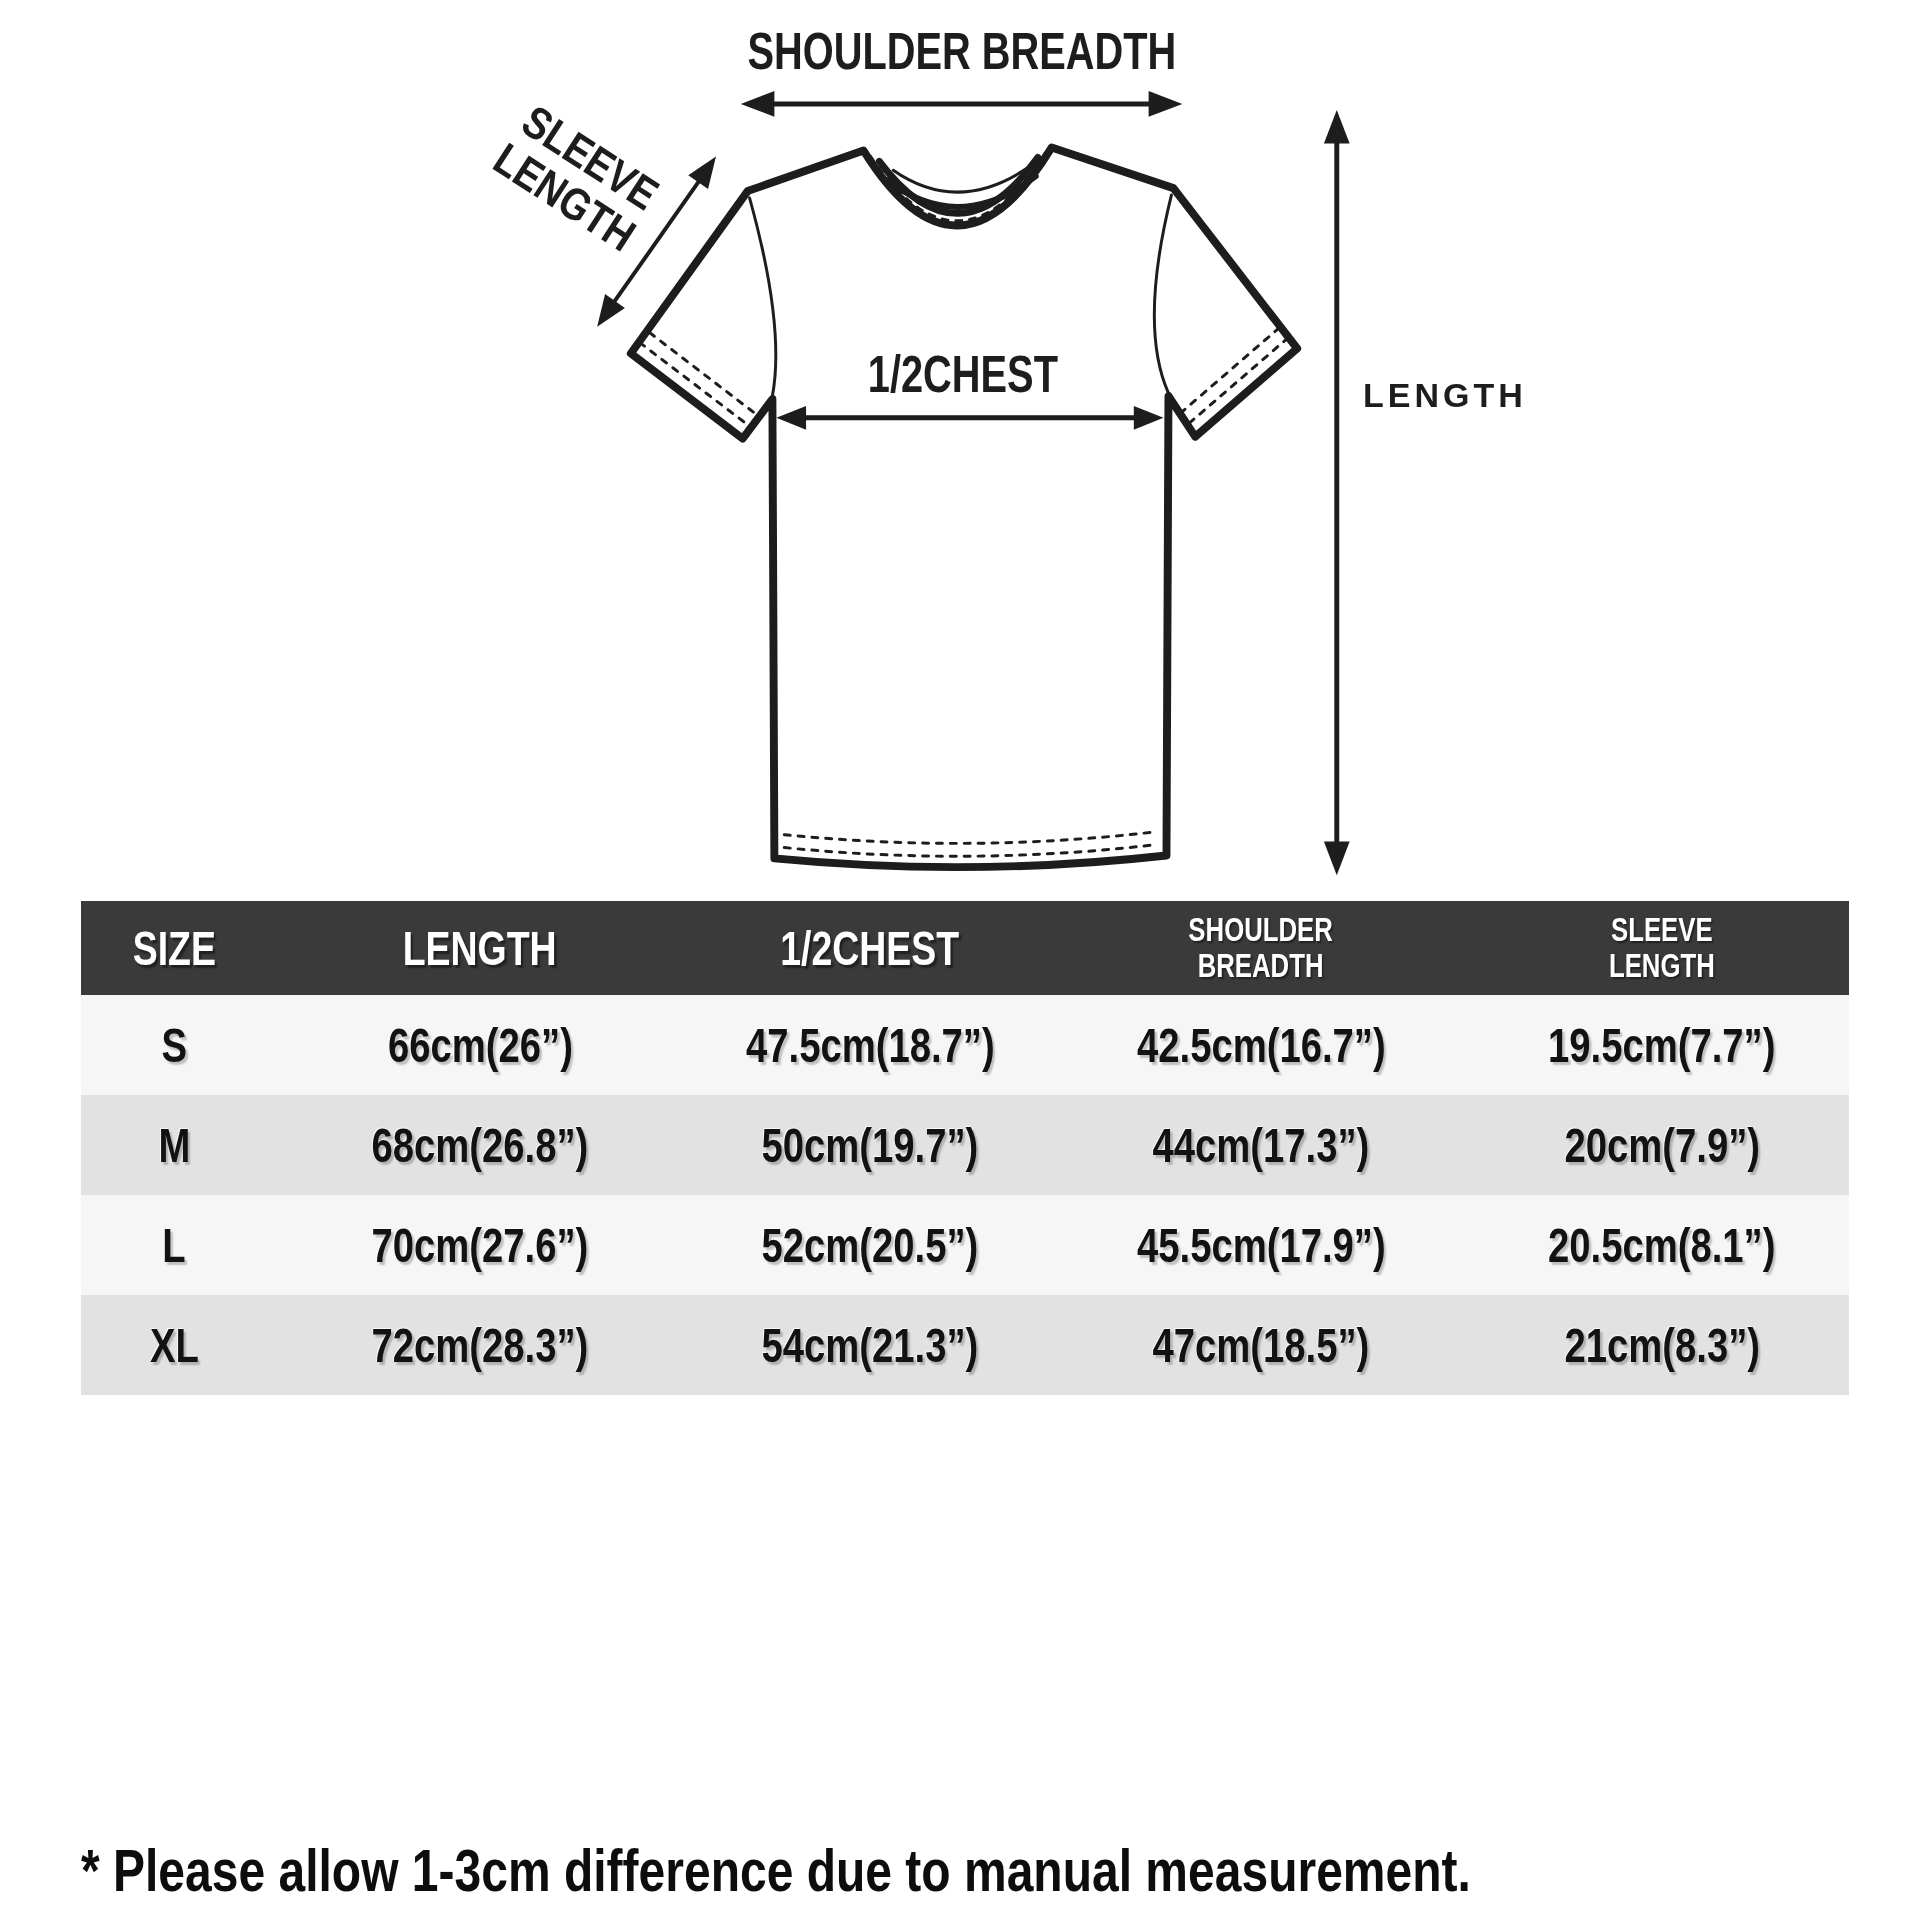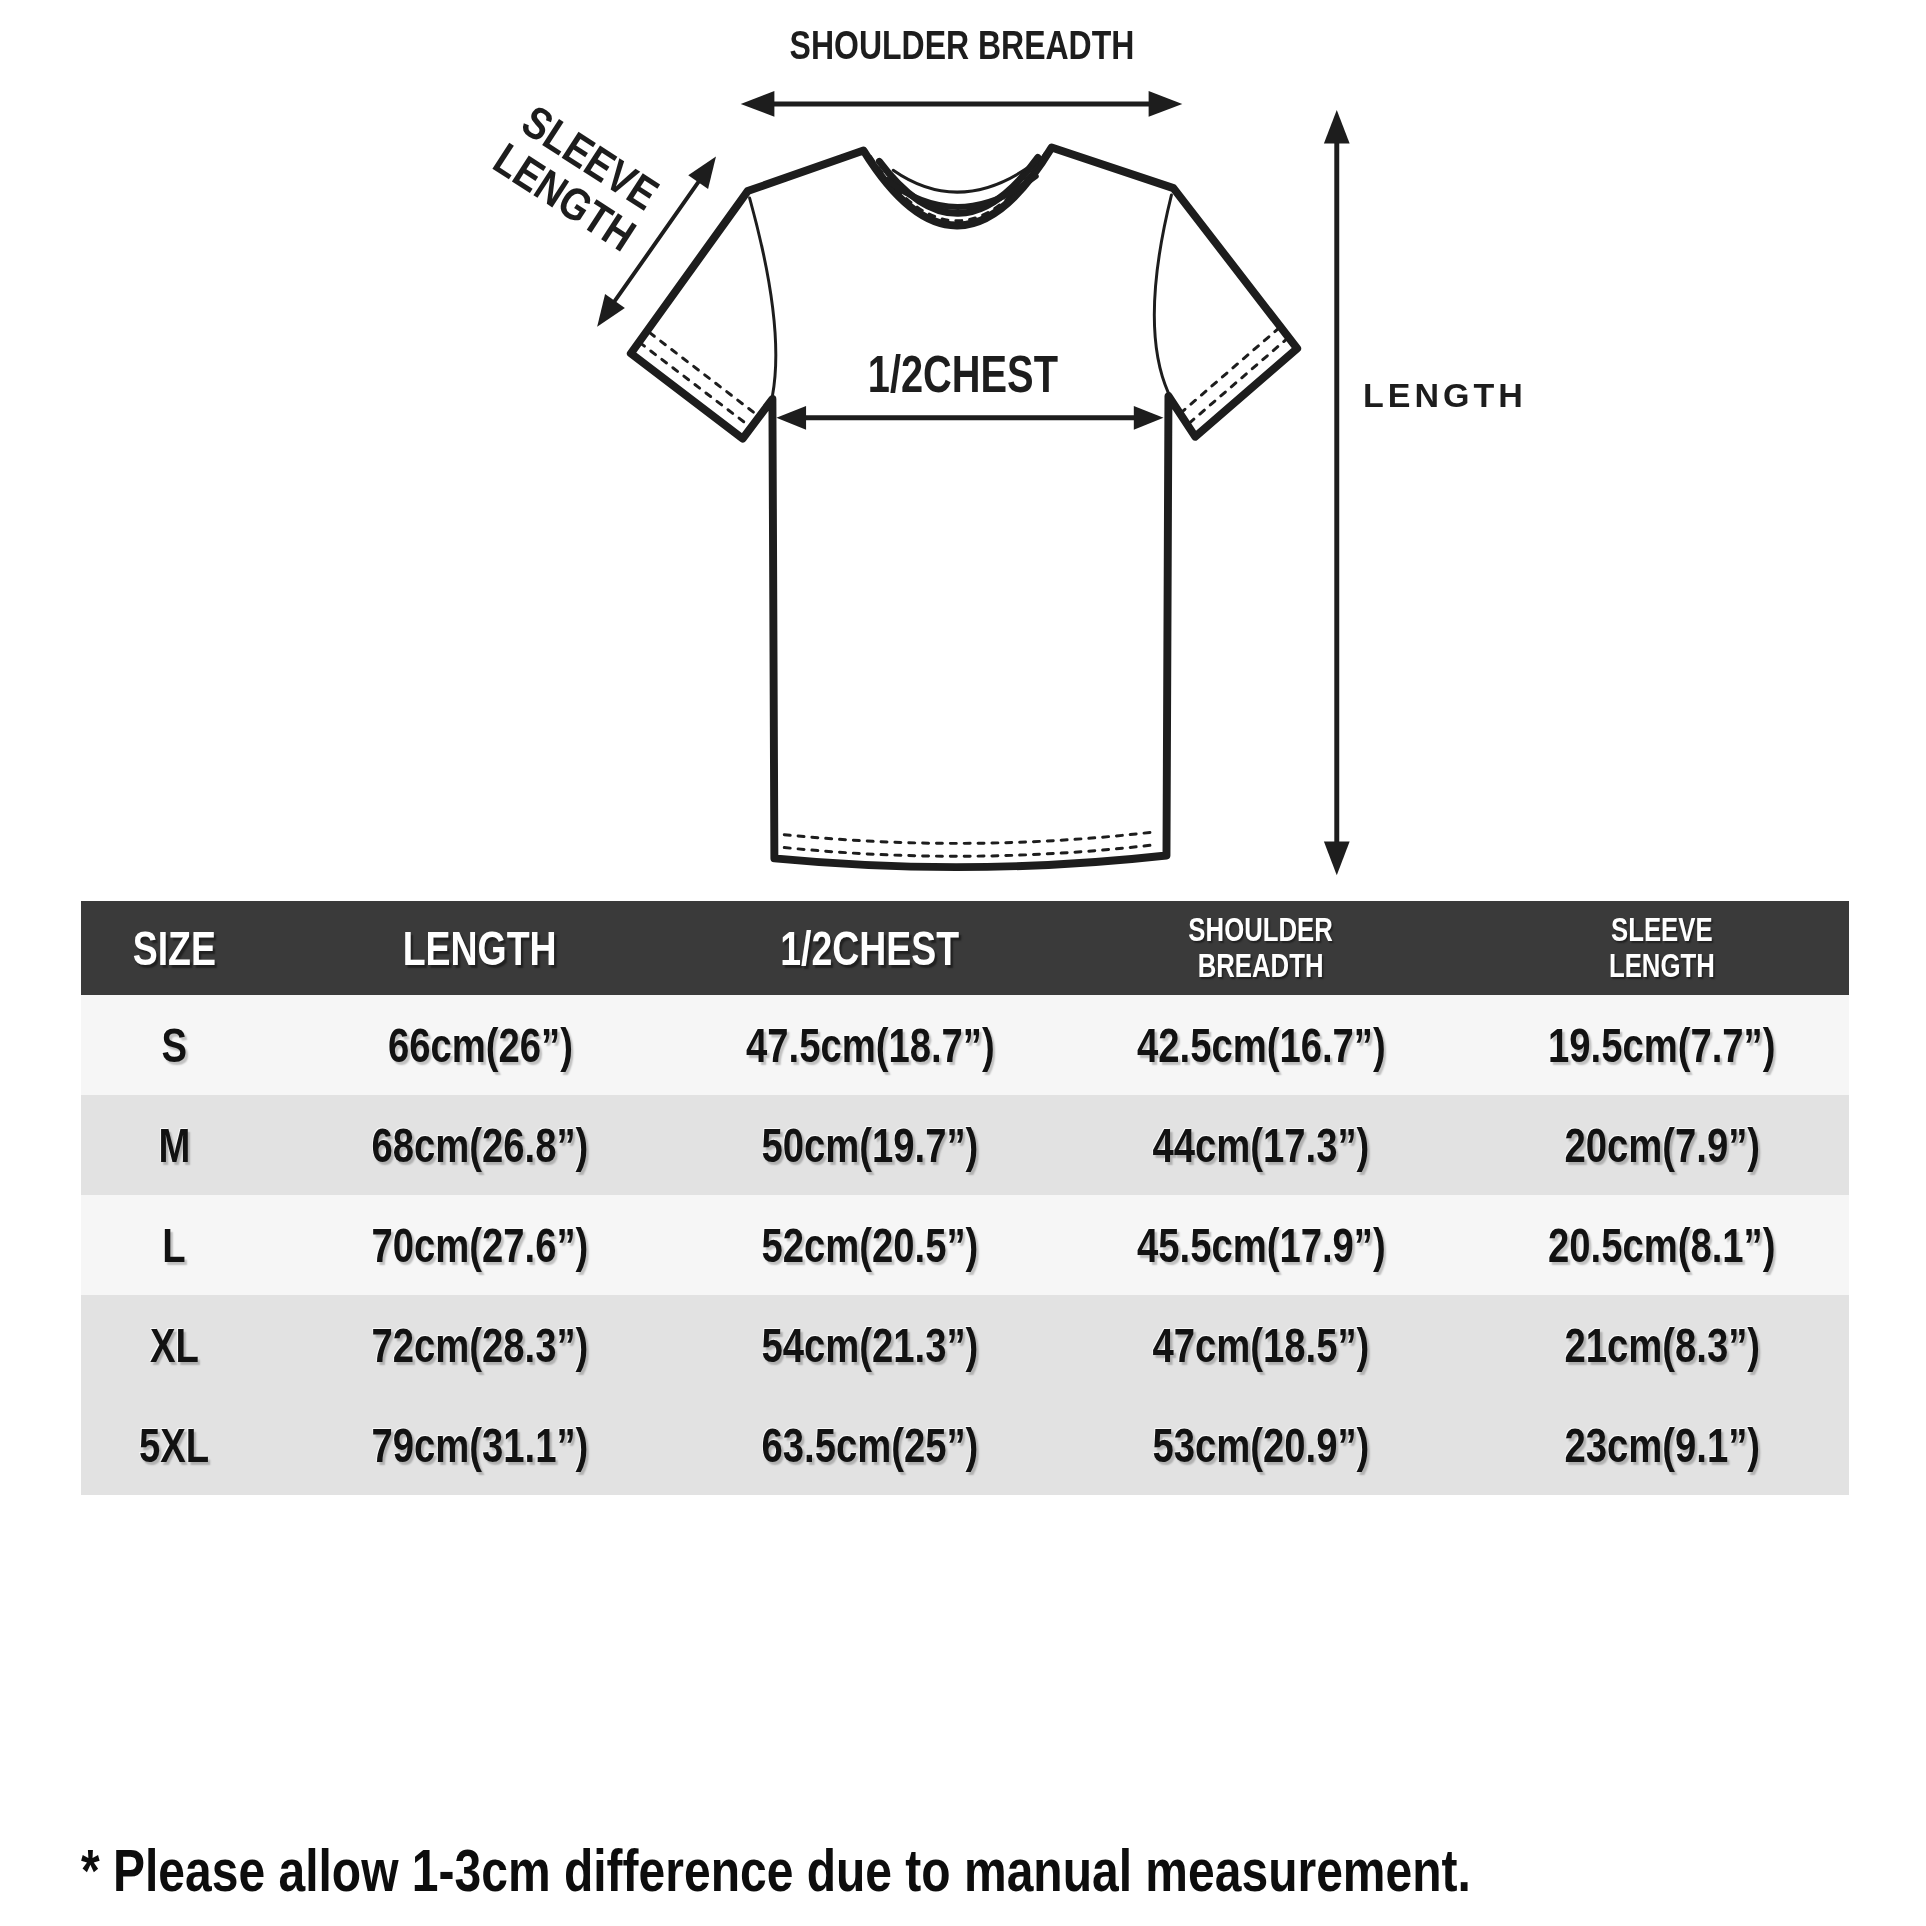--- a/index.html
+++ b/index.html
@@ -6,21 +6,21 @@
   body{
     width:1927px;height:1927px;position:relative;overflow:hidden;
     font-family:"Liberation Sans","DejaVu Sans",sans-serif;color:#1d1d1d;
   }
   
   #diagram-svg{position:absolute;left:0;top:0;width:1927px;height:901px;}
   .diag-label{
     position:absolute;font-weight:700;color:#1d1d1d;white-space:nowrap;
   }
   .cond{display:inline-block;transform:scaleX(0.78);transform-origin:center;white-space:nowrap;}
-  #label-shoulder-breadth{left:665px;top:22px;width:594px;text-align:center;font-size:41px;}
+  #label-shoulder-breadth{left:665px;top:22px;width:594px;text-align:center;font-size:51px;}
   #label-half-chest{left:765px;top:345px;width:396px;text-align:center;font-size:51px;}
   #label-length{left:1363px;top:376px;font-size:34px;letter-spacing:4px;font-weight:700;}
   #label-sleeve-length{
     left:577px;top:178px;font-size:45px;line-height:1.04;text-align:center;
     transform:translate(-50%,-50%) rotate(33deg) scaleX(0.85);
   }
   
   #size-table{
     position:absolute;left:81px;top:901px;width:1768px;
     border-collapse:collapse;table-layout:fixed;
@@ -170,26 +170,19 @@
       <td><span class="cond">45.5cm(17.9”)</span></td>
       <td><span class="cond">20.5cm(8.1”)</span></td>
     </tr>
     <tr class="row-alt">
       <td><span class="cond">XL</span></td>
       <td><span class="cond">72cm(28.3”)</span></td>
       <td><span class="cond">54cm(21.3”)</span></td>
       <td><span class="cond">47cm(18.5”)</span></td>
       <td><span class="cond">21cm(8.3”)</span></td>
     </tr>
-    <tr class="row-alt">
-      <td><span class="cond">5XL</span></td>
-      <td><span class="cond">79cm(31.1”)</span></td>
-      <td><span class="cond">63.5cm(25”)</span></td>
-      <td><span class="cond">53cm(20.9”)</span></td>
-      <td><span class="cond">23cm(9.1”)</span></td>
-    </tr>
   </tbody>
 </table>
 
 <div id="footnote">
   <span class="cond" style="transform-origin:left center;transform:scaleX(0.8);">* Please allow 1-3cm difference due to manual measurement.</span>
 </div>
 
 
 </body></html>

